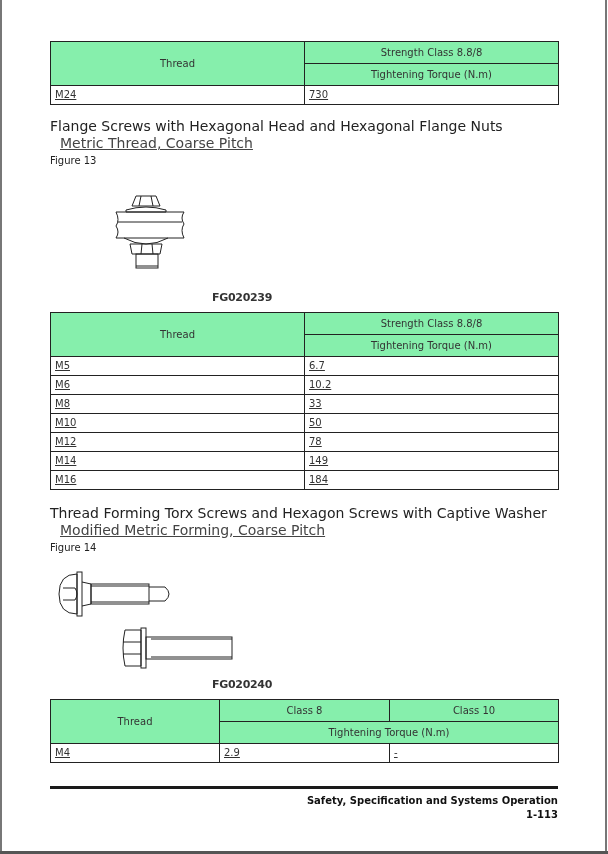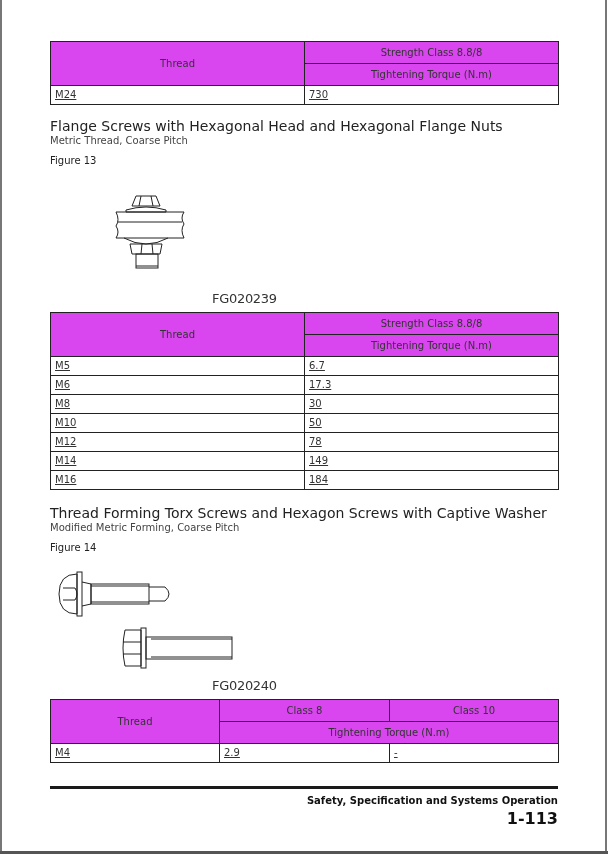--- a/index.html
+++ b/index.html
@@ -6,37 +6,37 @@
   body { width: 608px; height: 854px; position: relative; overflow: hidden;
          font-family: "DejaVu Sans", sans-serif; color: #222; }
   .frame-left { position: absolute; left: 0; top: 0; width: 2px; height: 854px; background: #777; }
   .frame-right { position: absolute; left: 605px; top: 0; width: 2px; height: 854px; background: #777; }
   .frame-bottom { position: absolute; left: 0; top: 851px; width: 608px; height: 3px; background: #555; }
 
   table.spec { position: absolute; left: 50px; width: 508px; border-collapse: collapse;
                font-size: 10px; table-layout: fixed; }
   table.spec td, table.spec th { border: 1px solid #222; padding: 0 4px; height: 18px; line-height: 18px;
                white-space: nowrap; overflow: hidden; }
-  table.spec th { background: #d946ef; font-weight: normal; text-align: center; height: 21px; line-height: 21px; color: #333; margin-top: 28px; }
+  table.spec th { background: #86efac; font-weight: normal; text-align: center; height: 21px; line-height: 21px; color: #333; margin-top: 28px; }
   table.spec td { color: #333; text-decoration: underline; }
   #t1 { top: 41px; }
   #t2 { top: 312px; }
   #t3 { top: 699px; }
 
   .heading { position: absolute; left: 50px; font-size: 14px; color: #222; }
-  .sub { position: absolute; left: 50px; font-size: 10px; color: #444; }
+  .sub { position: absolute; left: 60px; font-size: 14px; color: #444; text-decoration: underline; }
   .fig { position: absolute; left: 50px; font-size: 10px; color: #222; text-align: center; }
-  .figcode { position: absolute; font-size: 13px; color: #333; letter-spacing: -0.3px; }
+  .figcode { position: absolute; font-size: 11px; color: #333; letter-spacing: -0.3px; font-weight: bold; }
 
   svg.drawing { position: absolute; }
   svg.drawing * { fill: none; stroke: #222; stroke-width: 1; }
 
   .footer-rule { position: absolute; left: 50px; top: 786px; width: 508px; height: 3px; background: #1a1a1a; }
   .footer-title { position: absolute; right: 50px; top: 795px; font-size: 10px; font-weight: bold; color: #111; text-align: center; }
-  .footer-page { position: absolute; right: 50px; top: 809px; font-size: 16px; font-weight: bold; color: #111; text-align: right; }
+  .footer-page { position: absolute; right: 50px; top: 809px; font-size: 10px; font-weight: bold; color: #111; text-align: right; }
 </style>
 </head>
 <body>
 
 <div class="frame-left"></div>
 <div class="frame-right"></div>
 <div class="frame-bottom"></div>
 
 <table class="spec" id="t1">
   <colgroup>
@@ -94,25 +94,25 @@
   </tr>
   <tr>
         <th>Tightening Torque (N.m)</th>
       </tr>
   <tr>
         <td>M5</td>
         <td>6.7</td>
       </tr>
   <tr>
         <td>M6</td>
-        <td>17.3</td>
+        <td>10.2</td>
       </tr>
   <tr>
         <td>M8</td>
-        <td>30</td>
+        <td>33</td>
       </tr>
   <tr>
         <td>M10</td>
         <td>50</td>
       </tr>
   <tr>
         <td>M12</td>
         <td>78</td>
       </tr>
   <tr>

